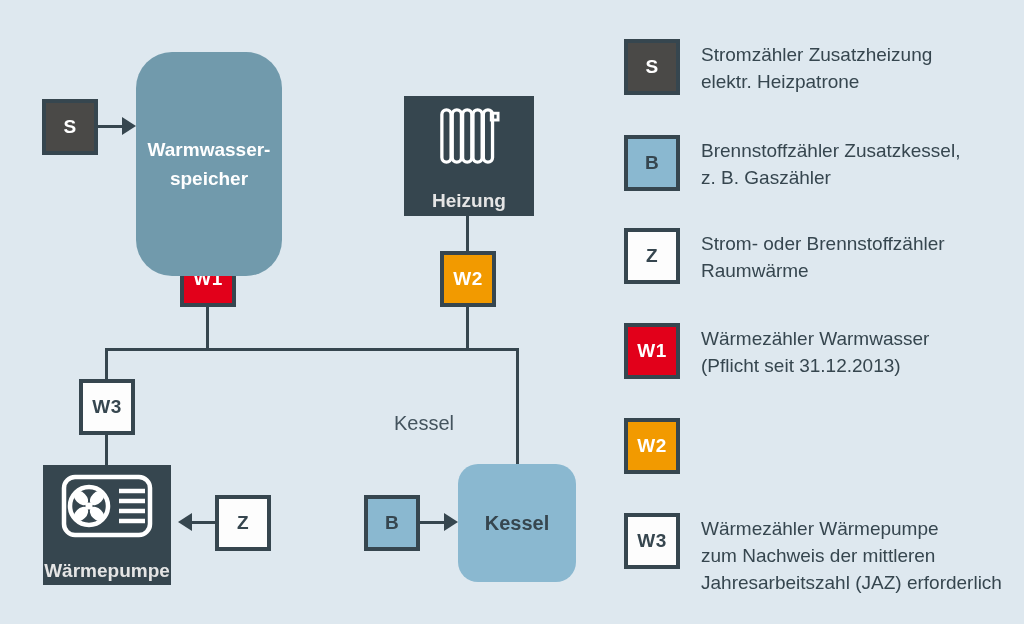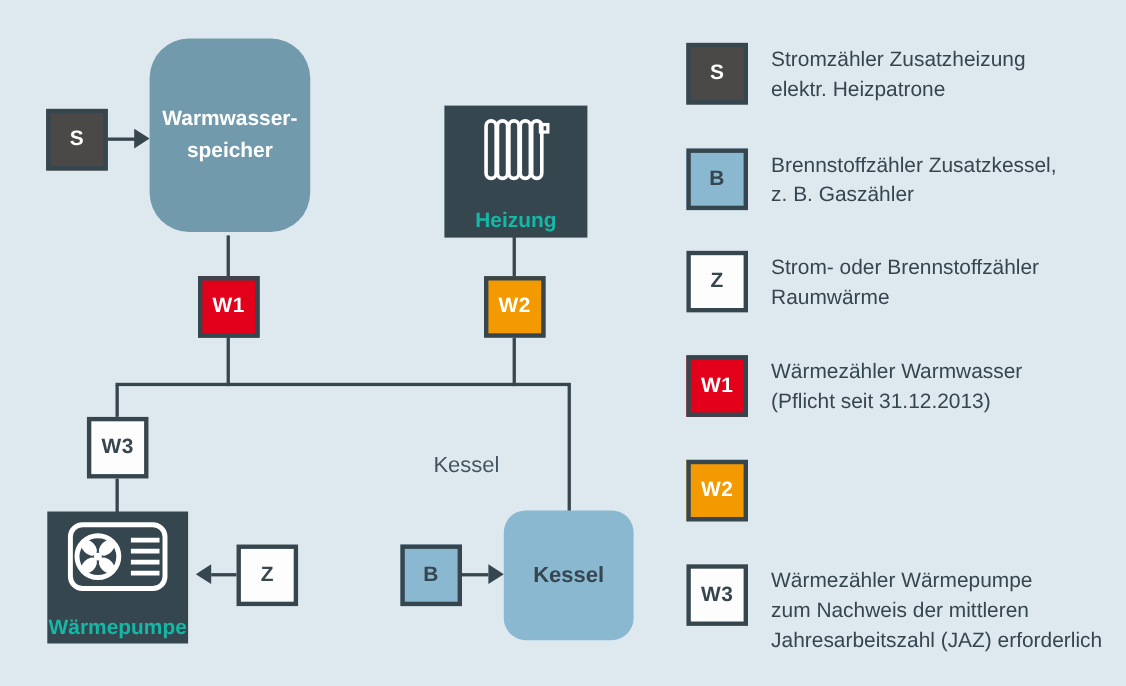--- a/index.html
+++ b/index.html
@@ -18,21 +18,21 @@
   }
   .meter.dark{background:#4a4947;color:#fff;}
   .meter.red{background:#e2001a;color:#fff;}
   .meter.orange{background:#f29a00;color:#fff;}
   .meter.blue{background:#8ab8d0;color:#36464f;}
   .meter.white{background:#fdfdfd;color:#36464f;}
   .bignode{position:absolute;box-sizing:border-box;display:flex;flex-direction:column;align-items:center;justify-content:center;}
   .node-storage{background:#719aac;border-radius:36px;}
   .node-storage .node-label{color:#fff;font-weight:bold;font-size:19px;line-height:29px;text-align:center;white-space:pre-line;}
   .node-dark{background:#36464f;}
-  .node-dark .node-label{color:#14b8a6;font-weight:bold;font-size:19px;margin-top:22px;}
+  .node-dark .node-label{color:#e5e5e5;font-weight:bold;font-size:19px;margin-top:22px;}
   .node-kessel{background:#8ab8d0;border-radius:20px;}
   .node-kessel .node-label{color:#36464f;font-weight:600;font-size:20px;}
   .area-label{position:absolute;color:#44545e;font-size:20px;font-weight:400;}
   .legend-text{
     position:absolute;left:701px;width:320px;color:#36464f;
     font-size:19px;font-weight:normal;line-height:27px;white-space:pre-line;
   }
   .icon-wrap{display:flex;align-items:center;justify-content:center;}
 </style>
 </head>
@@ -70,21 +70,21 @@
   <div class="meter white" style="left:79px;top:379px">
     <span>W3</span>
   </div>
   <div class="meter white" style="left:215px;top:495px">
     <span>Z</span>
   </div>
   <div class="meter blue" style="left:364px;top:495px">
     <span>B</span>
   </div>
 
-  <div class="bignode node-storage" style="left:136px;top:35px;width:146px;height:176px">
+  <div class="bignode node-storage" style="left:136px;top:52px;width:146px;height:224px">
     <div class="node-label">Warmwasser-
 speicher</div>
   </div>
 
   <div class="bignode node-dark" style="left:404px;top:96px;width:130px;height:120px;padding-top:4px">
     <span class="icon-wrap">
       <svg width="62" height="64" viewBox="0 0 64 66" fill="none">
         <rect x="4" y="6" width="9.5" height="54" rx="4.75" stroke="#fff" stroke-width="3.4"></rect>
         <rect x="14.7" y="6" width="9.5" height="54" rx="4.75" stroke="#fff" stroke-width="3.4"></rect>
         <rect x="25.4" y="6" width="9.5" height="54" rx="4.75" stroke="#fff" stroke-width="3.4"></rect>

